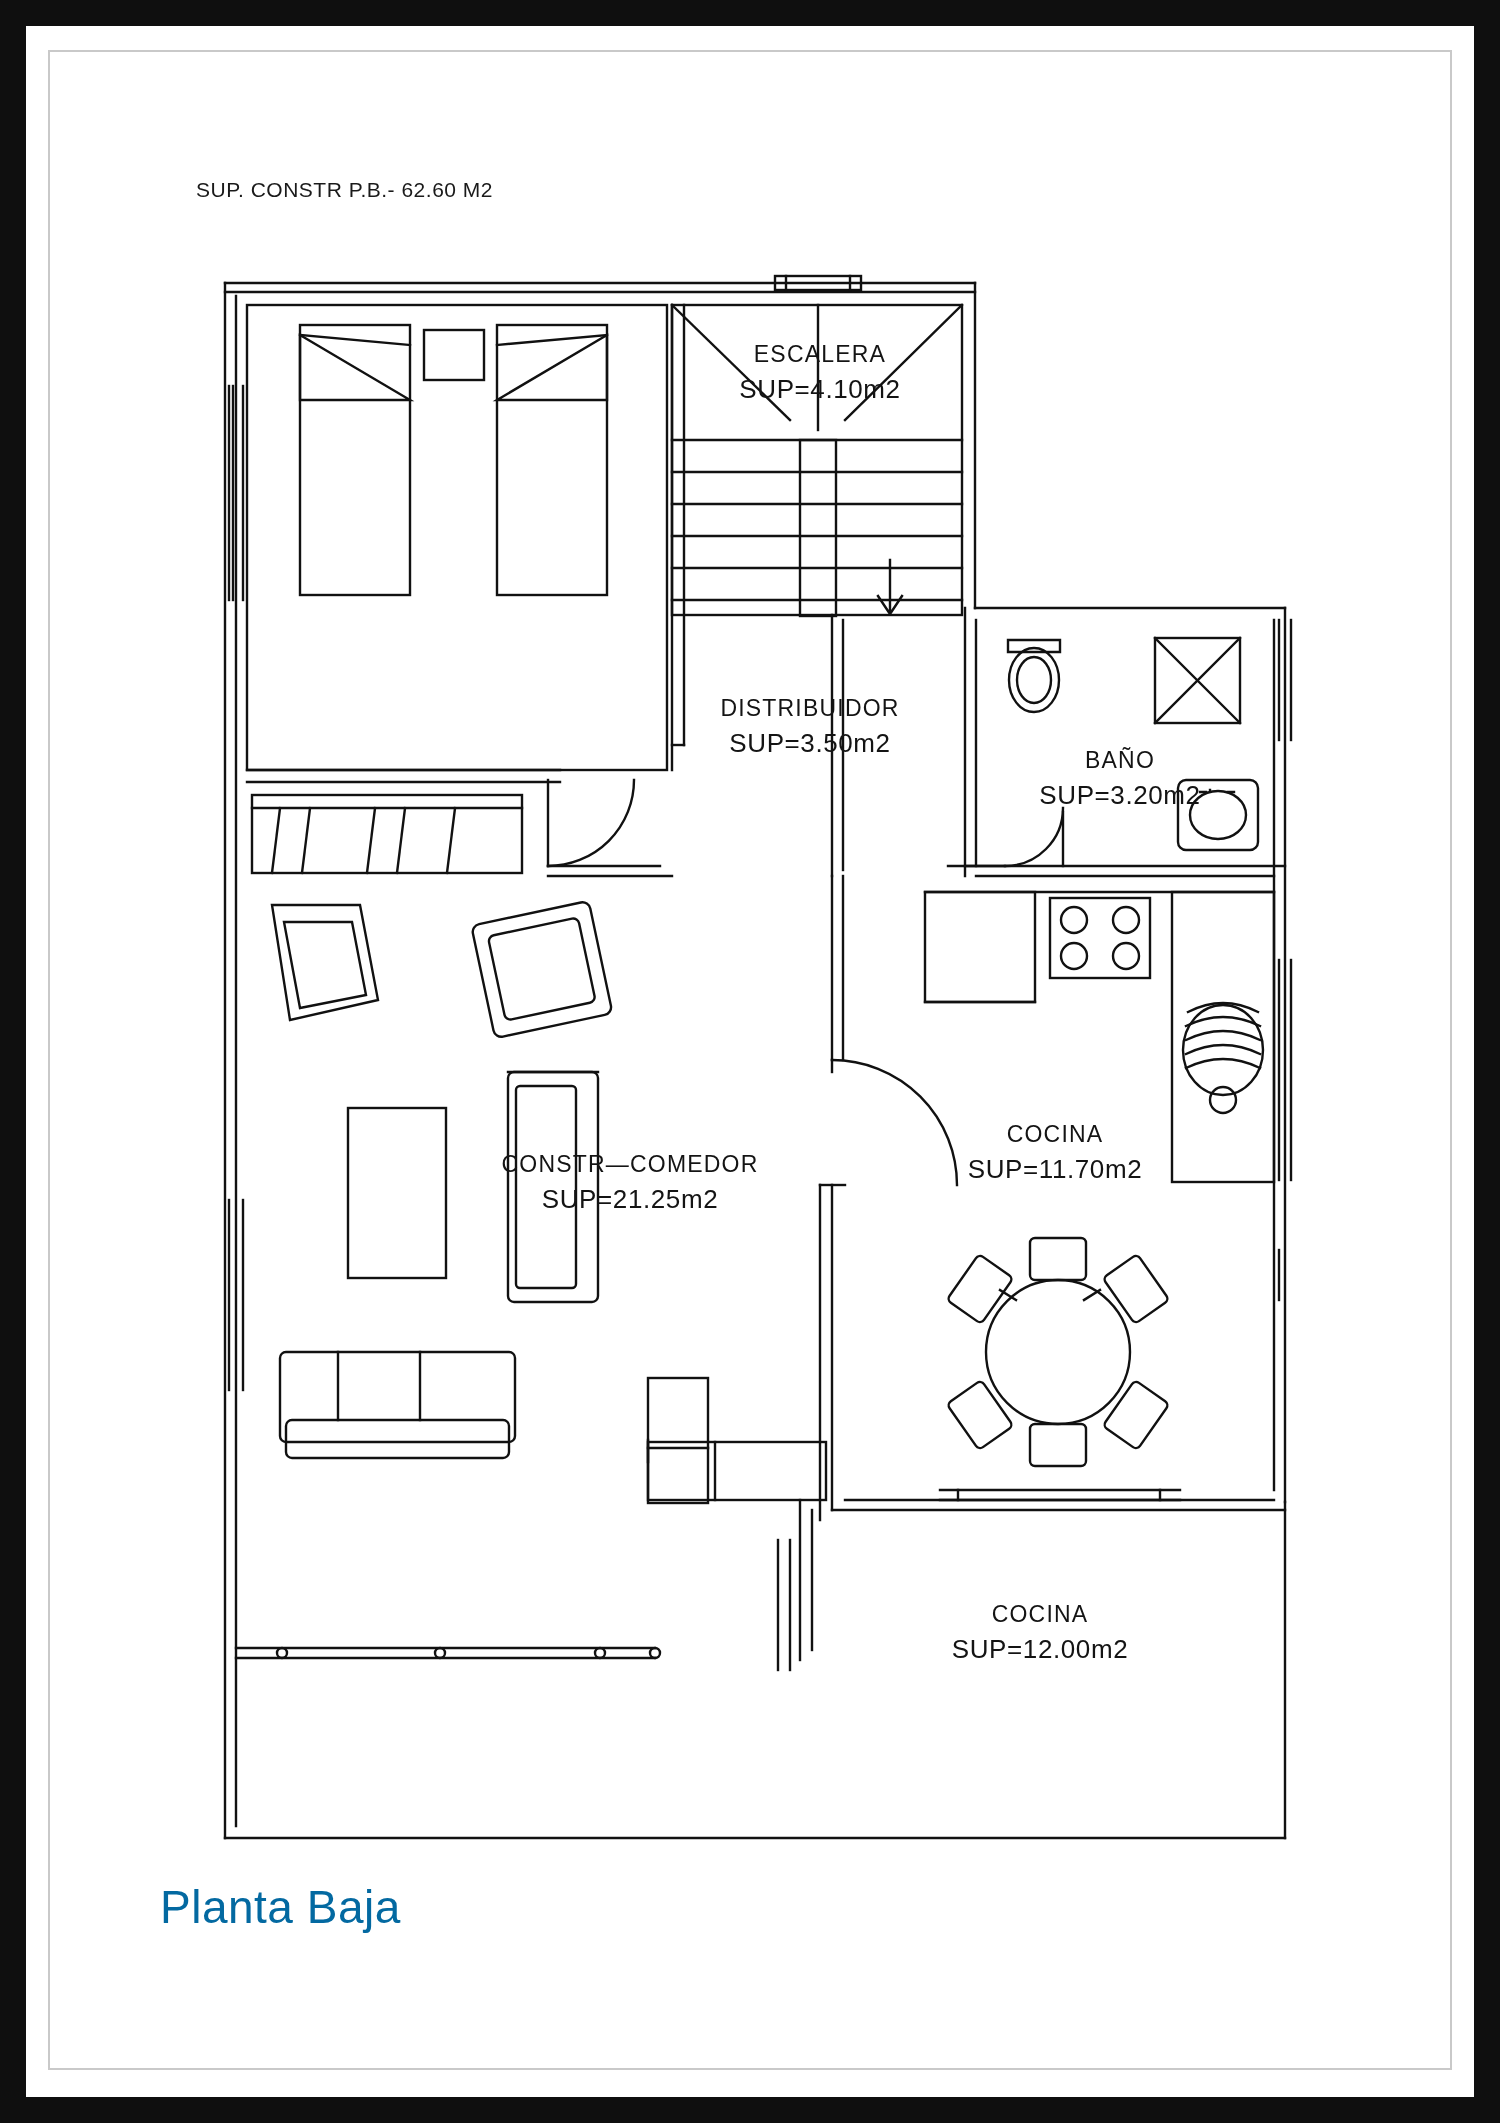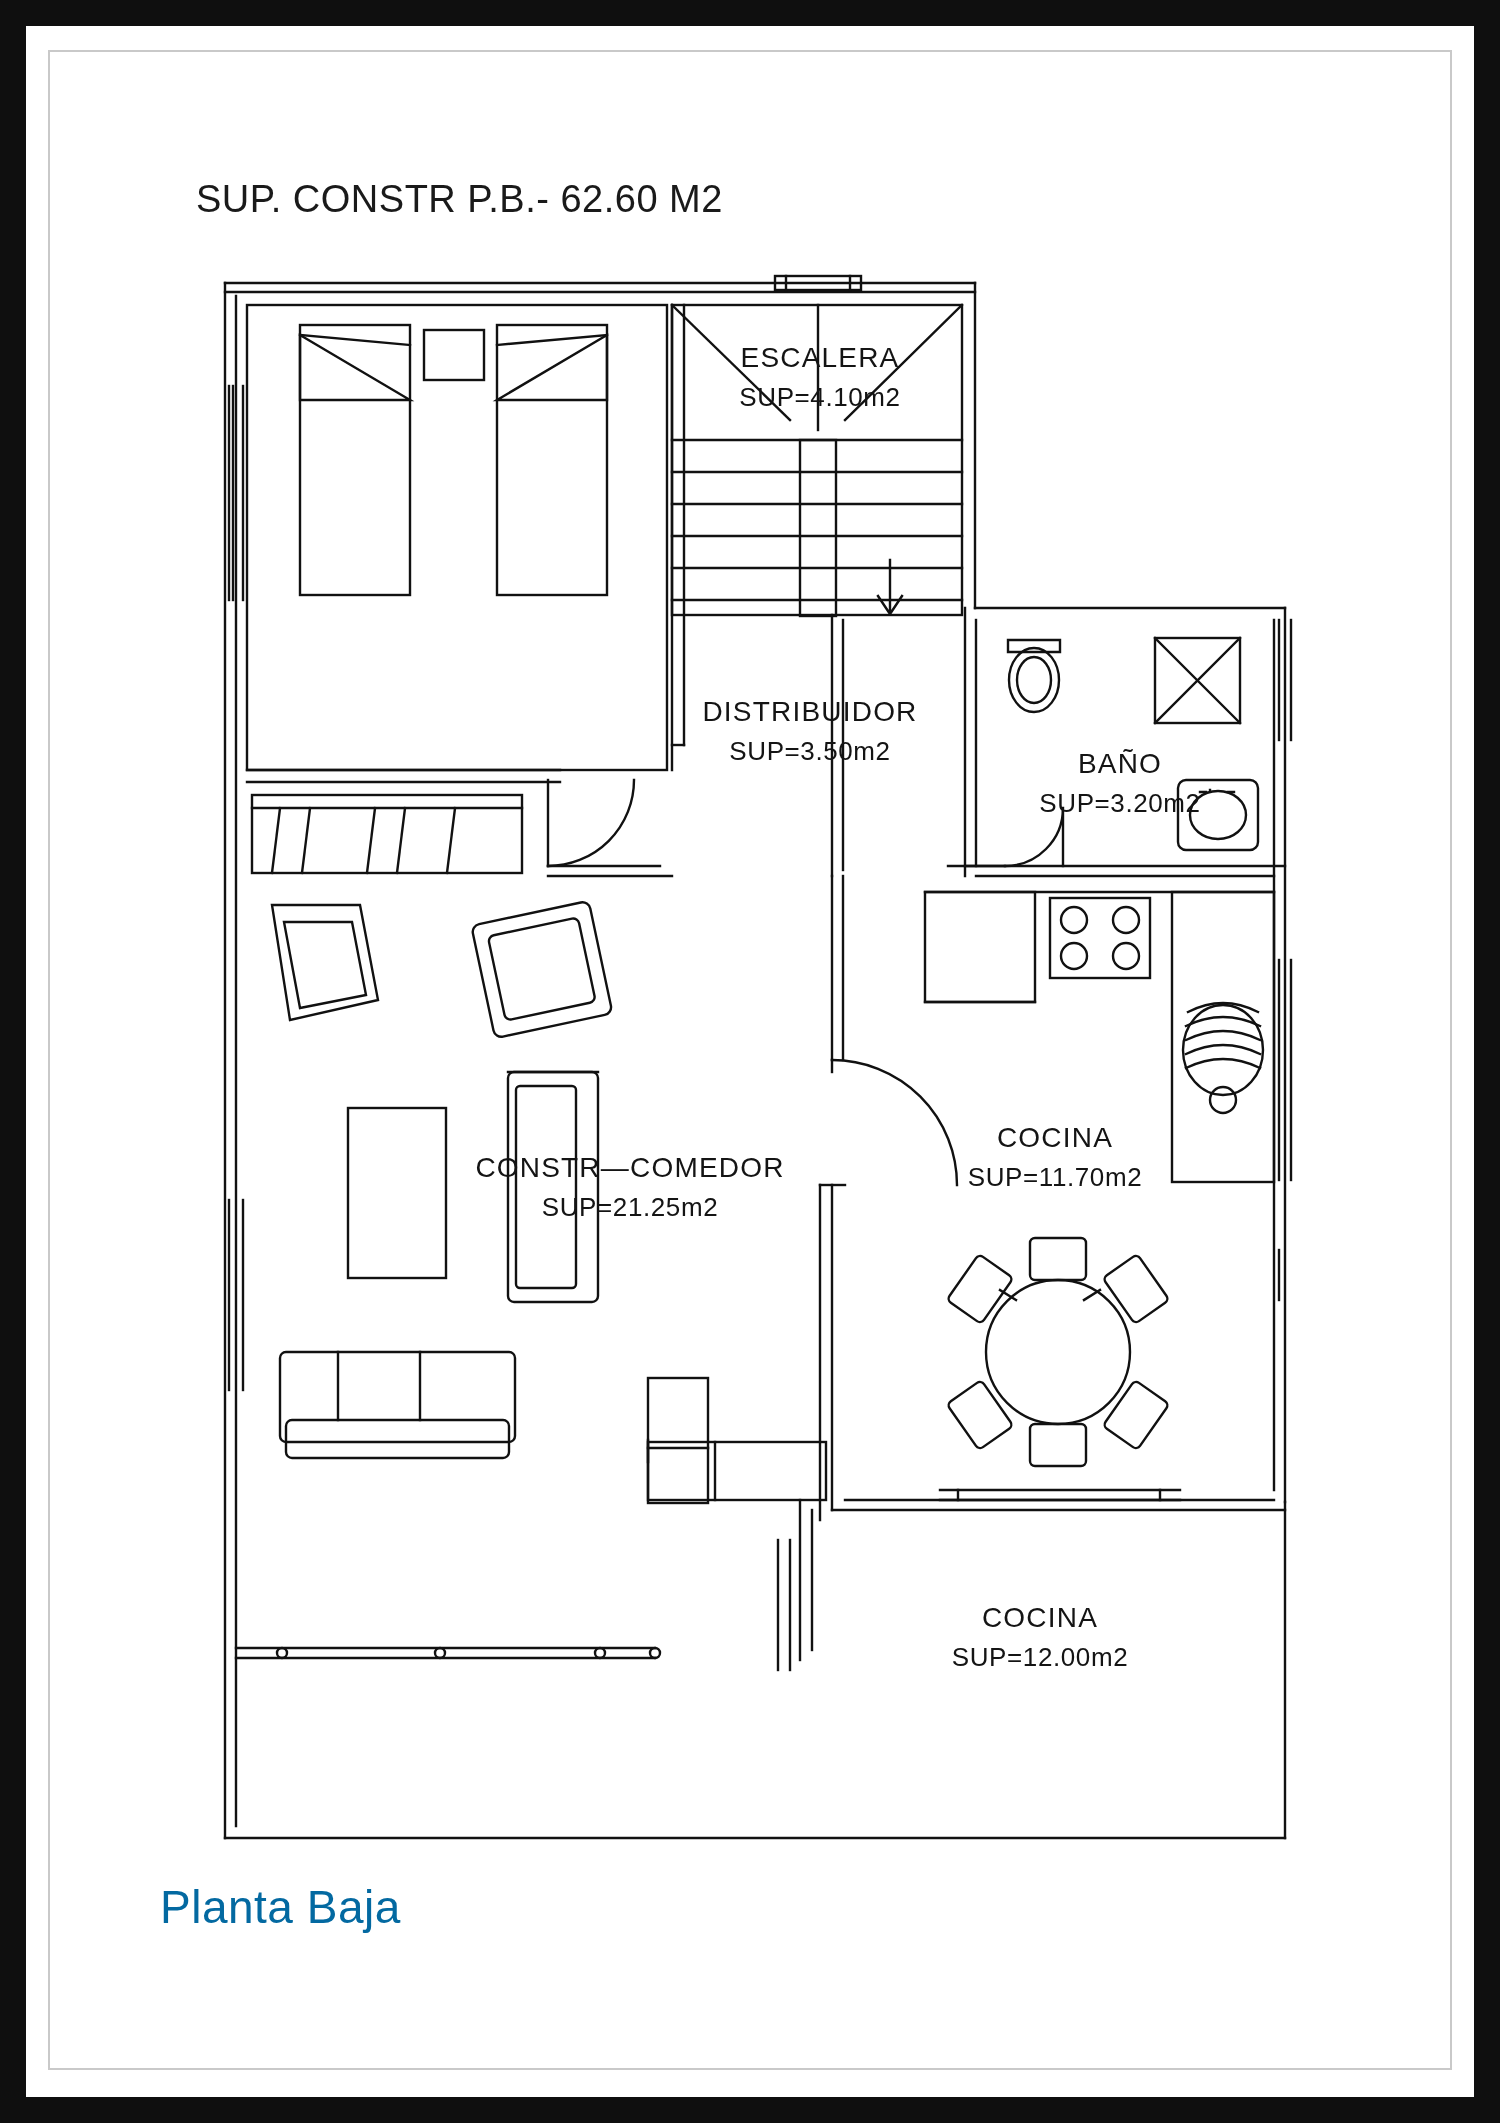--- a/index.html
+++ b/index.html
@@ -35,21 +35,21 @@
     width: 1404px;
     height: 2020px;
     box-sizing: border-box;
     border: 2px solid #c9c9c9;
     background: #ffffff;
   }
   .title-top {
     position: absolute;
     left: 196px;
     top: 178px;
-    font-size: 38px;
+    font-size: 21px;
     letter-spacing: 0.5px;
     color: #1a1a1a;
     white-space: nowrap;
   }
   .title-bottom {
     position: absolute;
     left: 160px;
     top: 1880px;
     font-size: 46px;
     color: #0369a1;
@@ -58,21 +58,21 @@
   }
   
   .room-label {
     position: absolute;
     text-align: center;
     color: #141414;
     line-height: 1.45;
     white-space: nowrap;
   }
   .room-label .name {
-    font-size: 28px;
+    font-size: 23px;
     letter-spacing: 1.2px;
   }
   .room-label .sup {
     font-size: 26px;
     letter-spacing: 0.6px;
   }
   .plan-svg {
     position: absolute;
     left: 0;
     top: 0;

